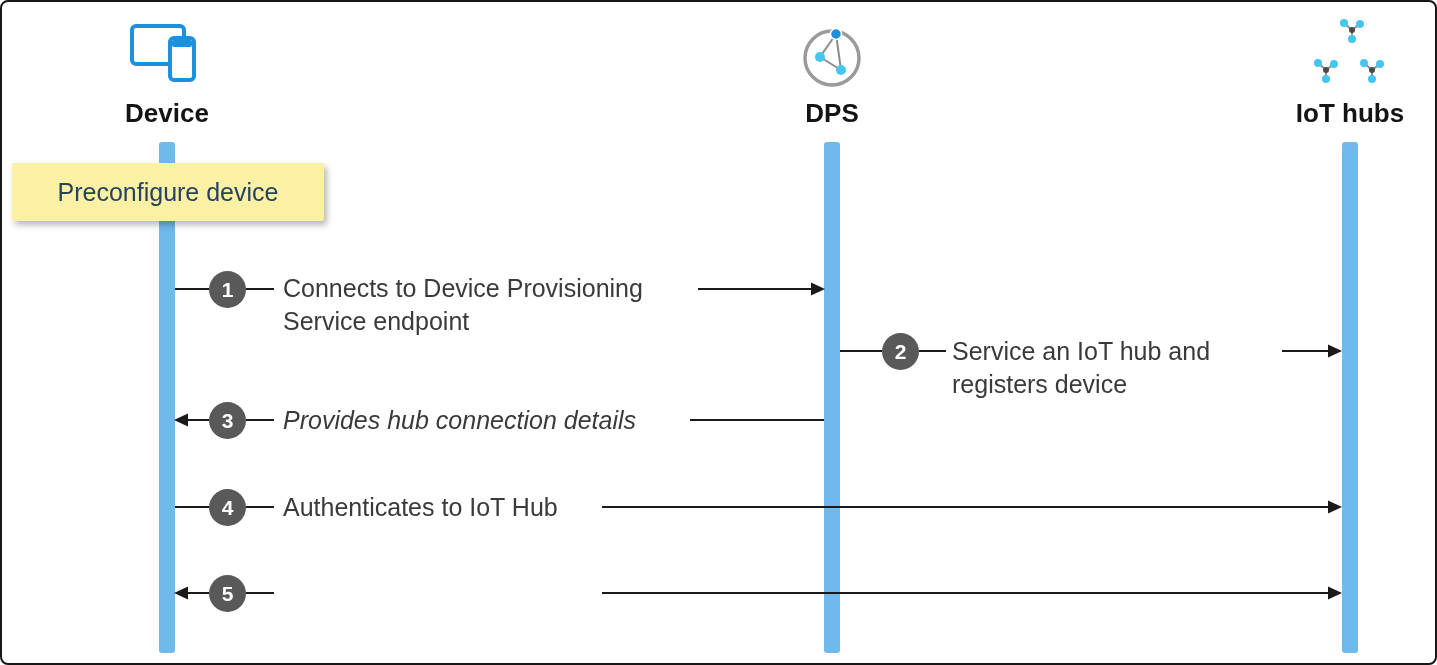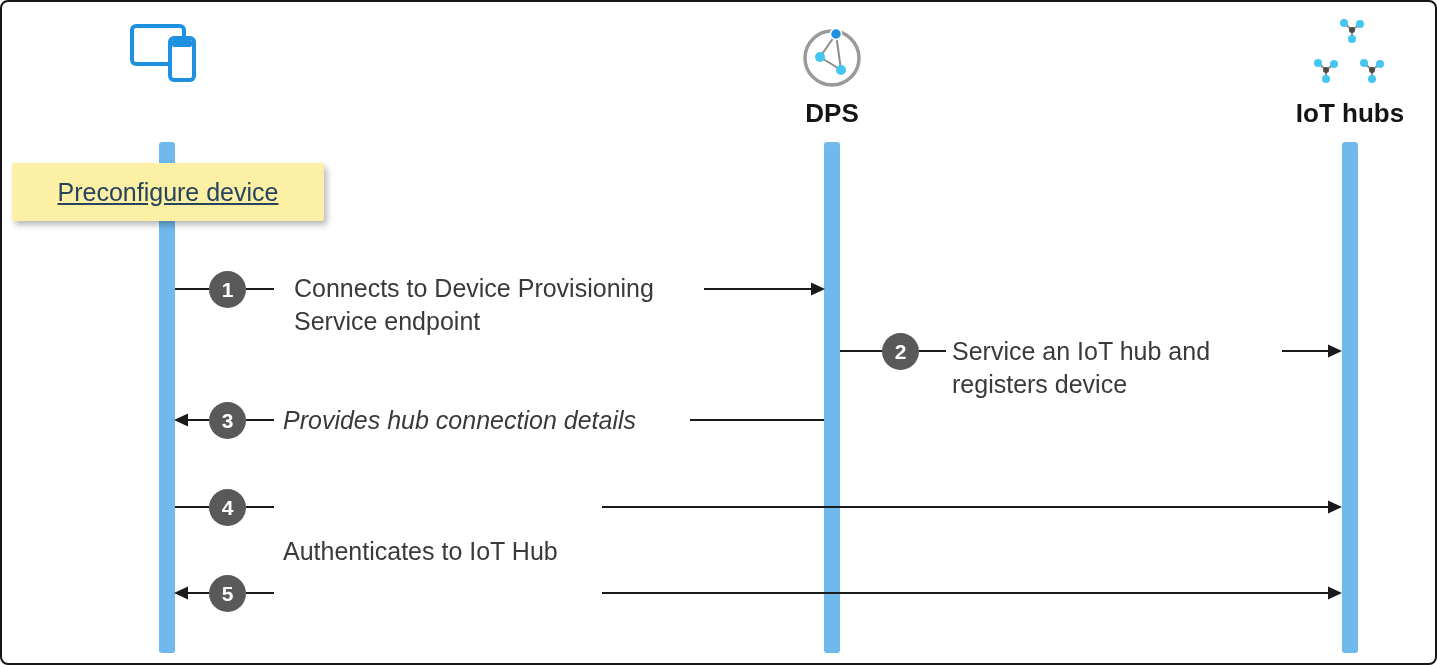--- a/index.html
+++ b/index.html
@@ -57,21 +57,21 @@
     background: #FBF0A3;
     color: #26435F;
     font-size: 25px;
     display: flex;
     align-items: center;
     justify-content: center;
     box-shadow: 3px 4px 6px rgba(0,0,0,0.28);
     border-radius: 2px;
     z-index: 4;
   }
-  #note-preconfigure { left: 10px;  width: 312px; text-decoration: underline; }
+  #note-preconfigure { left: 10px;  width: 312px; }
   #note-enrollment   { left: 684px; width: 327px; }
 
   
   .step-badge {
     position: absolute;
     width: 37px;
     height: 37px;
     border-radius: 50%;
     background: #595959;
     color: #ffffff;
@@ -90,24 +90,24 @@
 
   
   .step-text {
     position: absolute;
     font-size: 25px;
     color: #3A3A3A;
     line-height: 33px;
     z-index: 3;
     background: #ffffff;
   }
-  #text-1 { left: 281px; top: 270px; width: 410px; margin-left: 11px; }
+  #text-1 { left: 281px; top: 270px; width: 410px; }
   #text-2 { left: 950px; top: 333px; width: 330px; }
   #text-3 { left: 281px; top: 402px; white-space: nowrap; font-style: italic; }
-  #text-4 { left: 281px; top: 489px; white-space: nowrap; margin-top: 44px; }
+  #text-4 { left: 281px; top: 489px; white-space: nowrap; }
   #text-5 { left: 281px; top: 575px; white-space: nowrap; }
 
   
   .connectors {
     position: absolute;
     left: 0; top: 0;
     width: 1437px;
     height: 665px;
     z-index: 2;
     pointer-events: none;
@@ -154,20 +154,21 @@
           <circle cx="14" cy="21" r="4" fill="#45C6EE"></circle>
           <circle cx="14" cy="12" r="3" fill="#4A4A4A"></circle>
         </g>
       </defs>
       <use href="#hubglyph" x="32" y="2"></use>
       <use href="#hubglyph" x="6" y="42"></use>
       <use href="#hubglyph" x="52" y="42"></use>
     </svg>
   </div>
 
+  <div class="actor-label" id="label-device">Device</div>
   <div class="actor-label" id="label-dps">DPS</div>
   <div class="actor-label" id="label-iot">IoT hubs</div>
 
   <div class="note" id="note-preconfigure">Preconfigure device</div>
 
   <svg class="connectors">
 
     <g>
       <line x1="173" y1="287" x2="207" y2="287"></line>
       <line x1="244" y1="287" x2="272" y2="287"></line>

